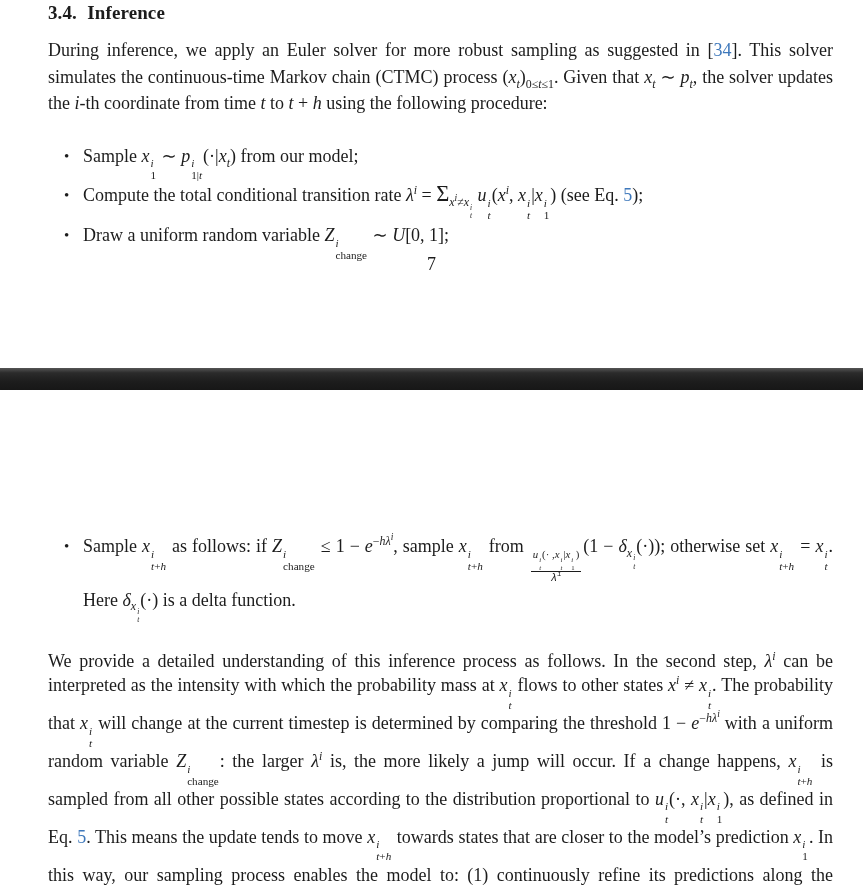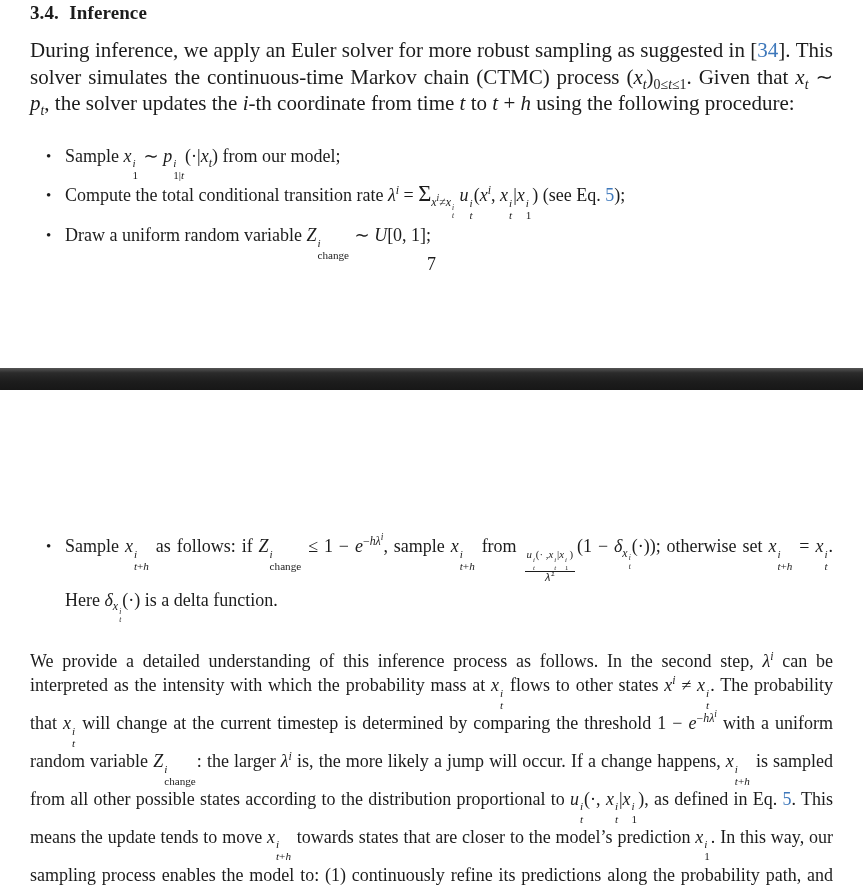--- a/index.html
+++ b/index.html
@@ -13,35 +13,35 @@
     width:863px; height:888px;
     background:var(--bg);
     color:var(--text);
     font-family:"Liberation Serif", serif;
     overflow:hidden;
     position:relative;
   }
   .viewport{ position:absolute; inset:0; }
 
   
-  .pagepart{ position:absolute; left:30px; right:30px; }
+  .pagepart{ position:absolute; left:48px; right:30px; }
   #page1{ top:0; }
   #page2{ top:531px; }
 
   h2.section-heading{
     margin:2px 0 0 0;
     font-size:19px;
     font-weight:bold;
     letter-spacing:.1px;
   }
   h2.section-heading .hnum{ margin-right:.55em; }
 
   p.body{
     margin:13px 0 0 0;
-    font-size:21px;
+    font-size:18px;
     line-height:26.5px;
     text-align:justify;
   }
   p.body2{
     margin-top:25px;
     font-size:18px;
     line-height:24.55px;
   }
 
   ul.blist{

